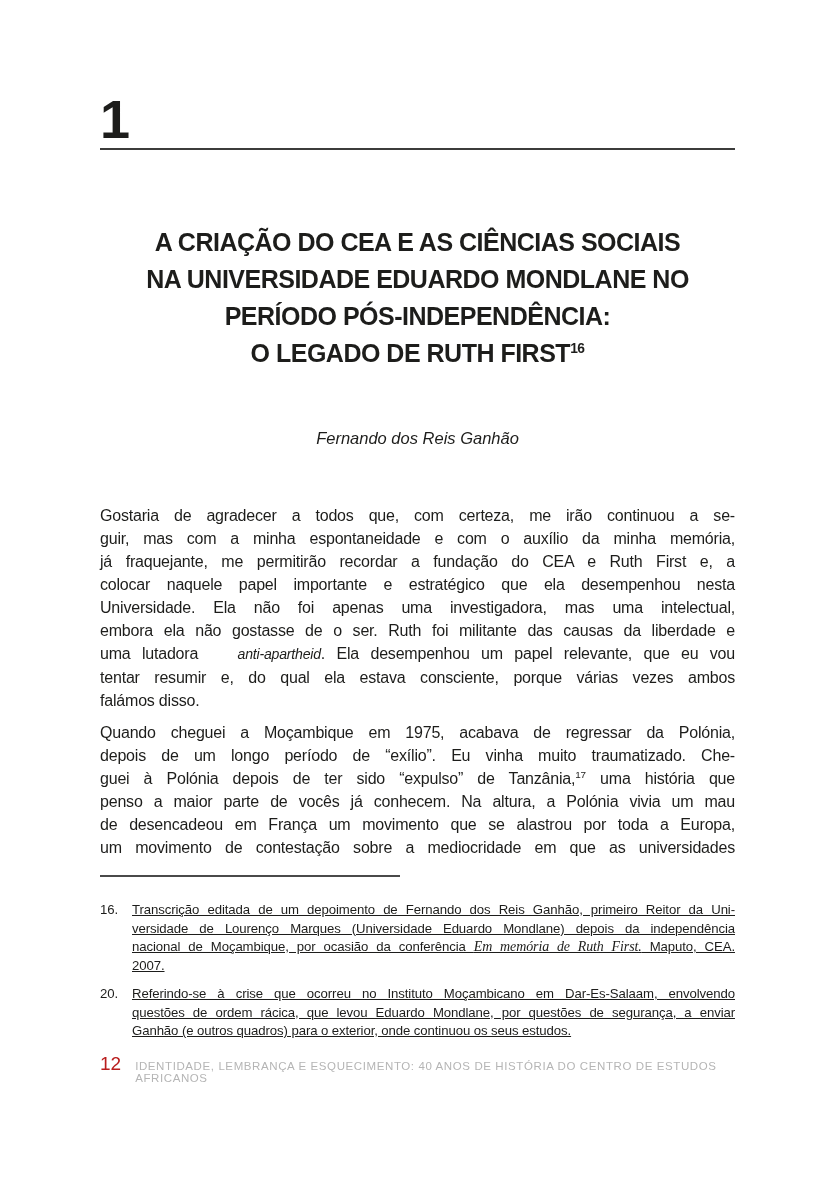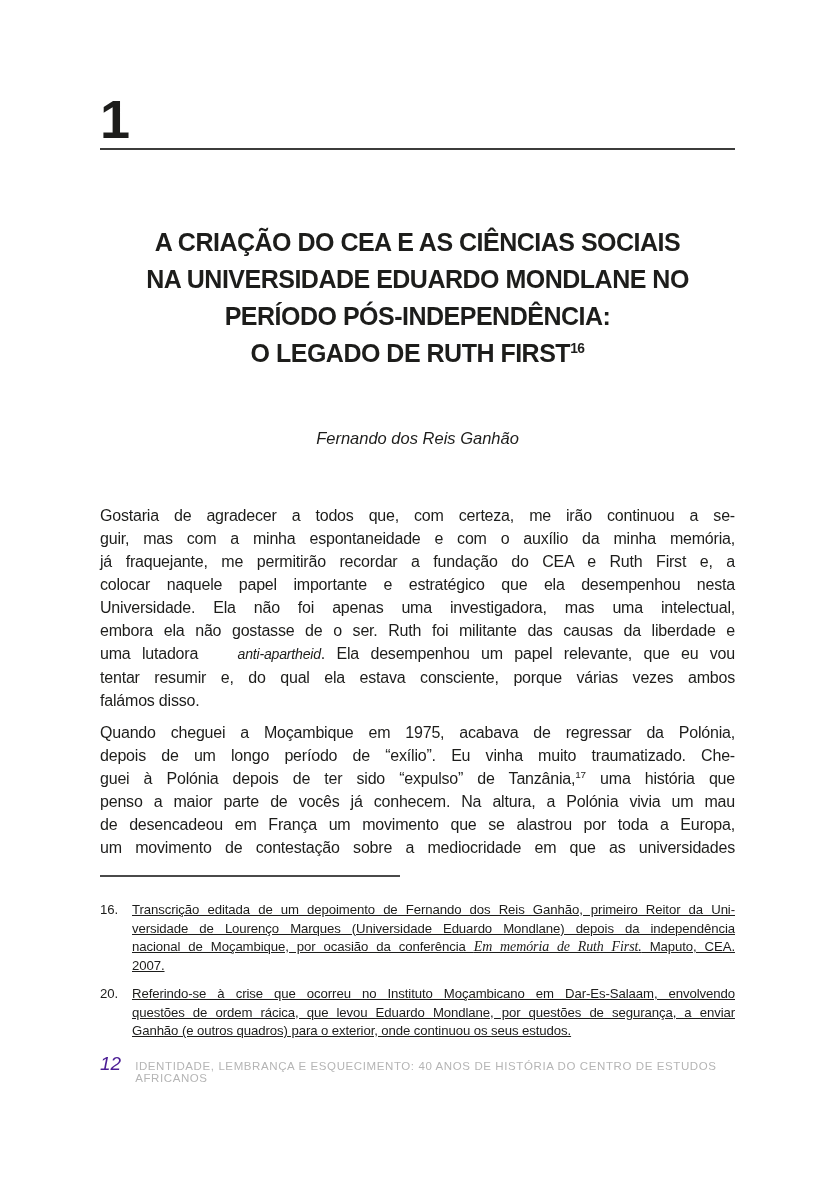--- a/index.html
+++ b/index.html
@@ -93,22 +93,21 @@
     font-size: 1.06em;
   }
   .footer {
     margin-top: 12px;
     display: flex;
     align-items: baseline;
     gap: 14px;
   }
   .page-number {
     font-size: 19px;
-    color: #4c1d95;
-    font-style: italic;
+    color: #b91c1c;
   }
   .running-title {
     font-size: 11.5px;
     letter-spacing: 0.6px;
     color: #b5b5b5;
   }
 </style>
 </head>
 <body>
 

